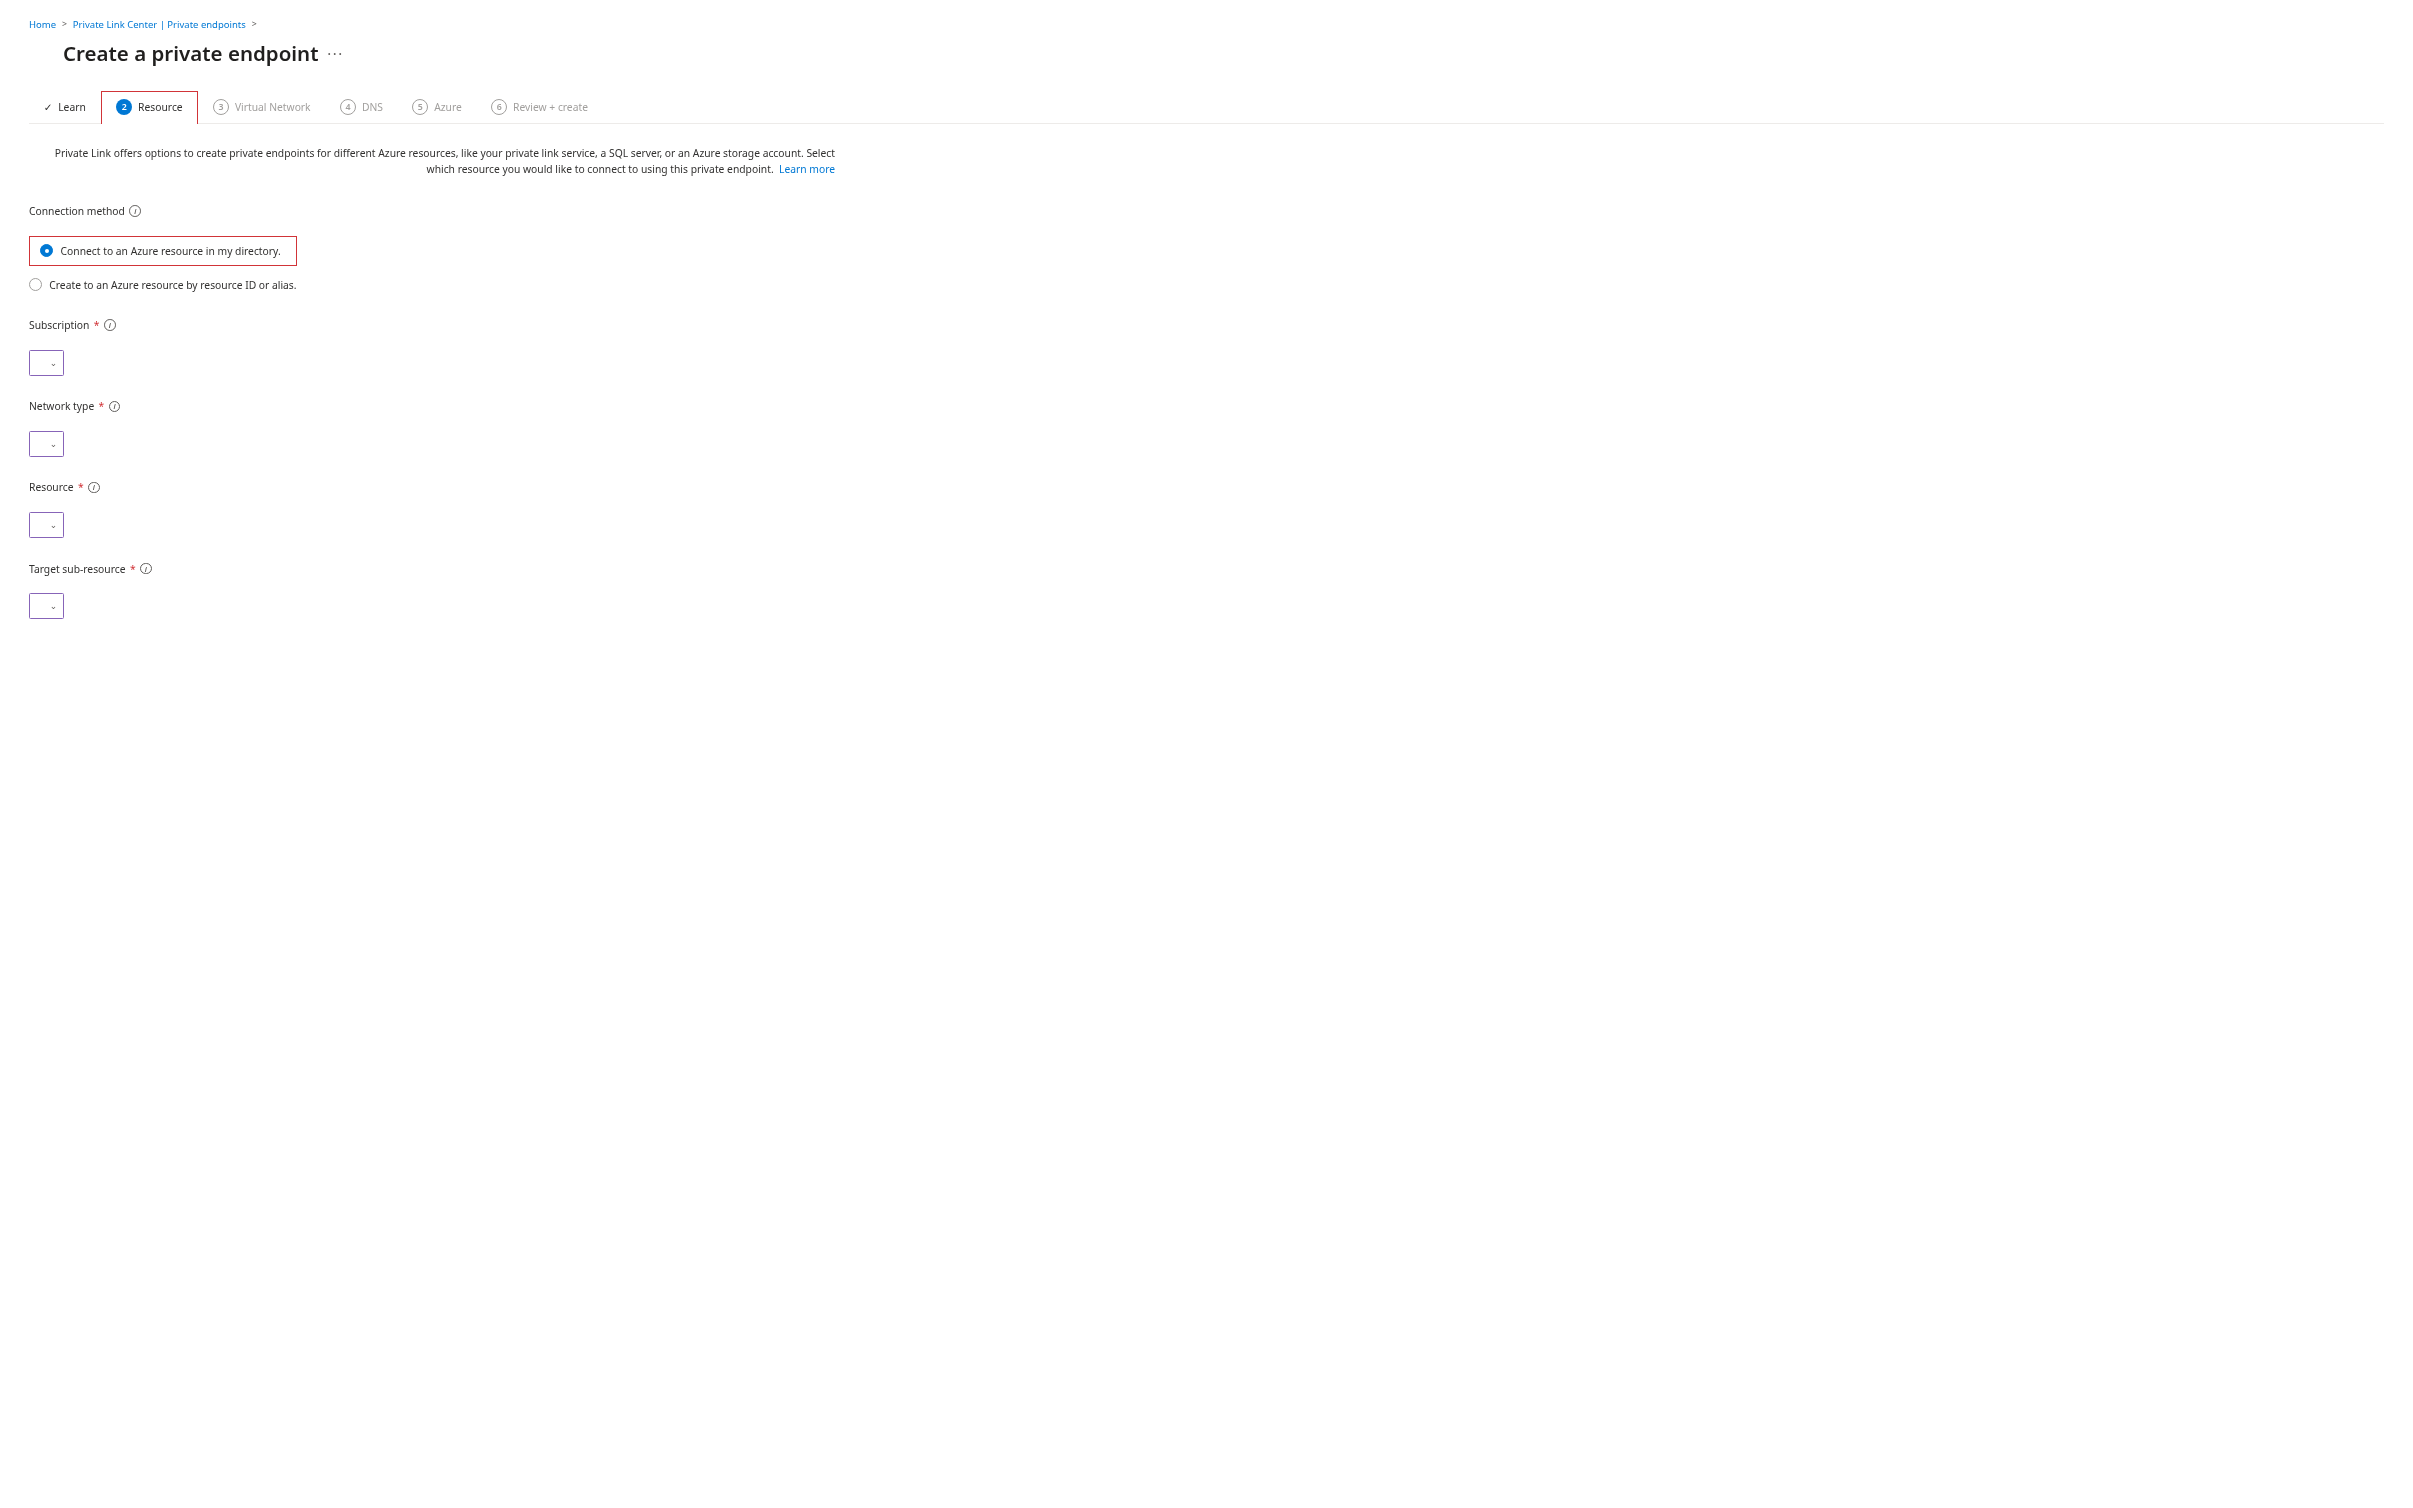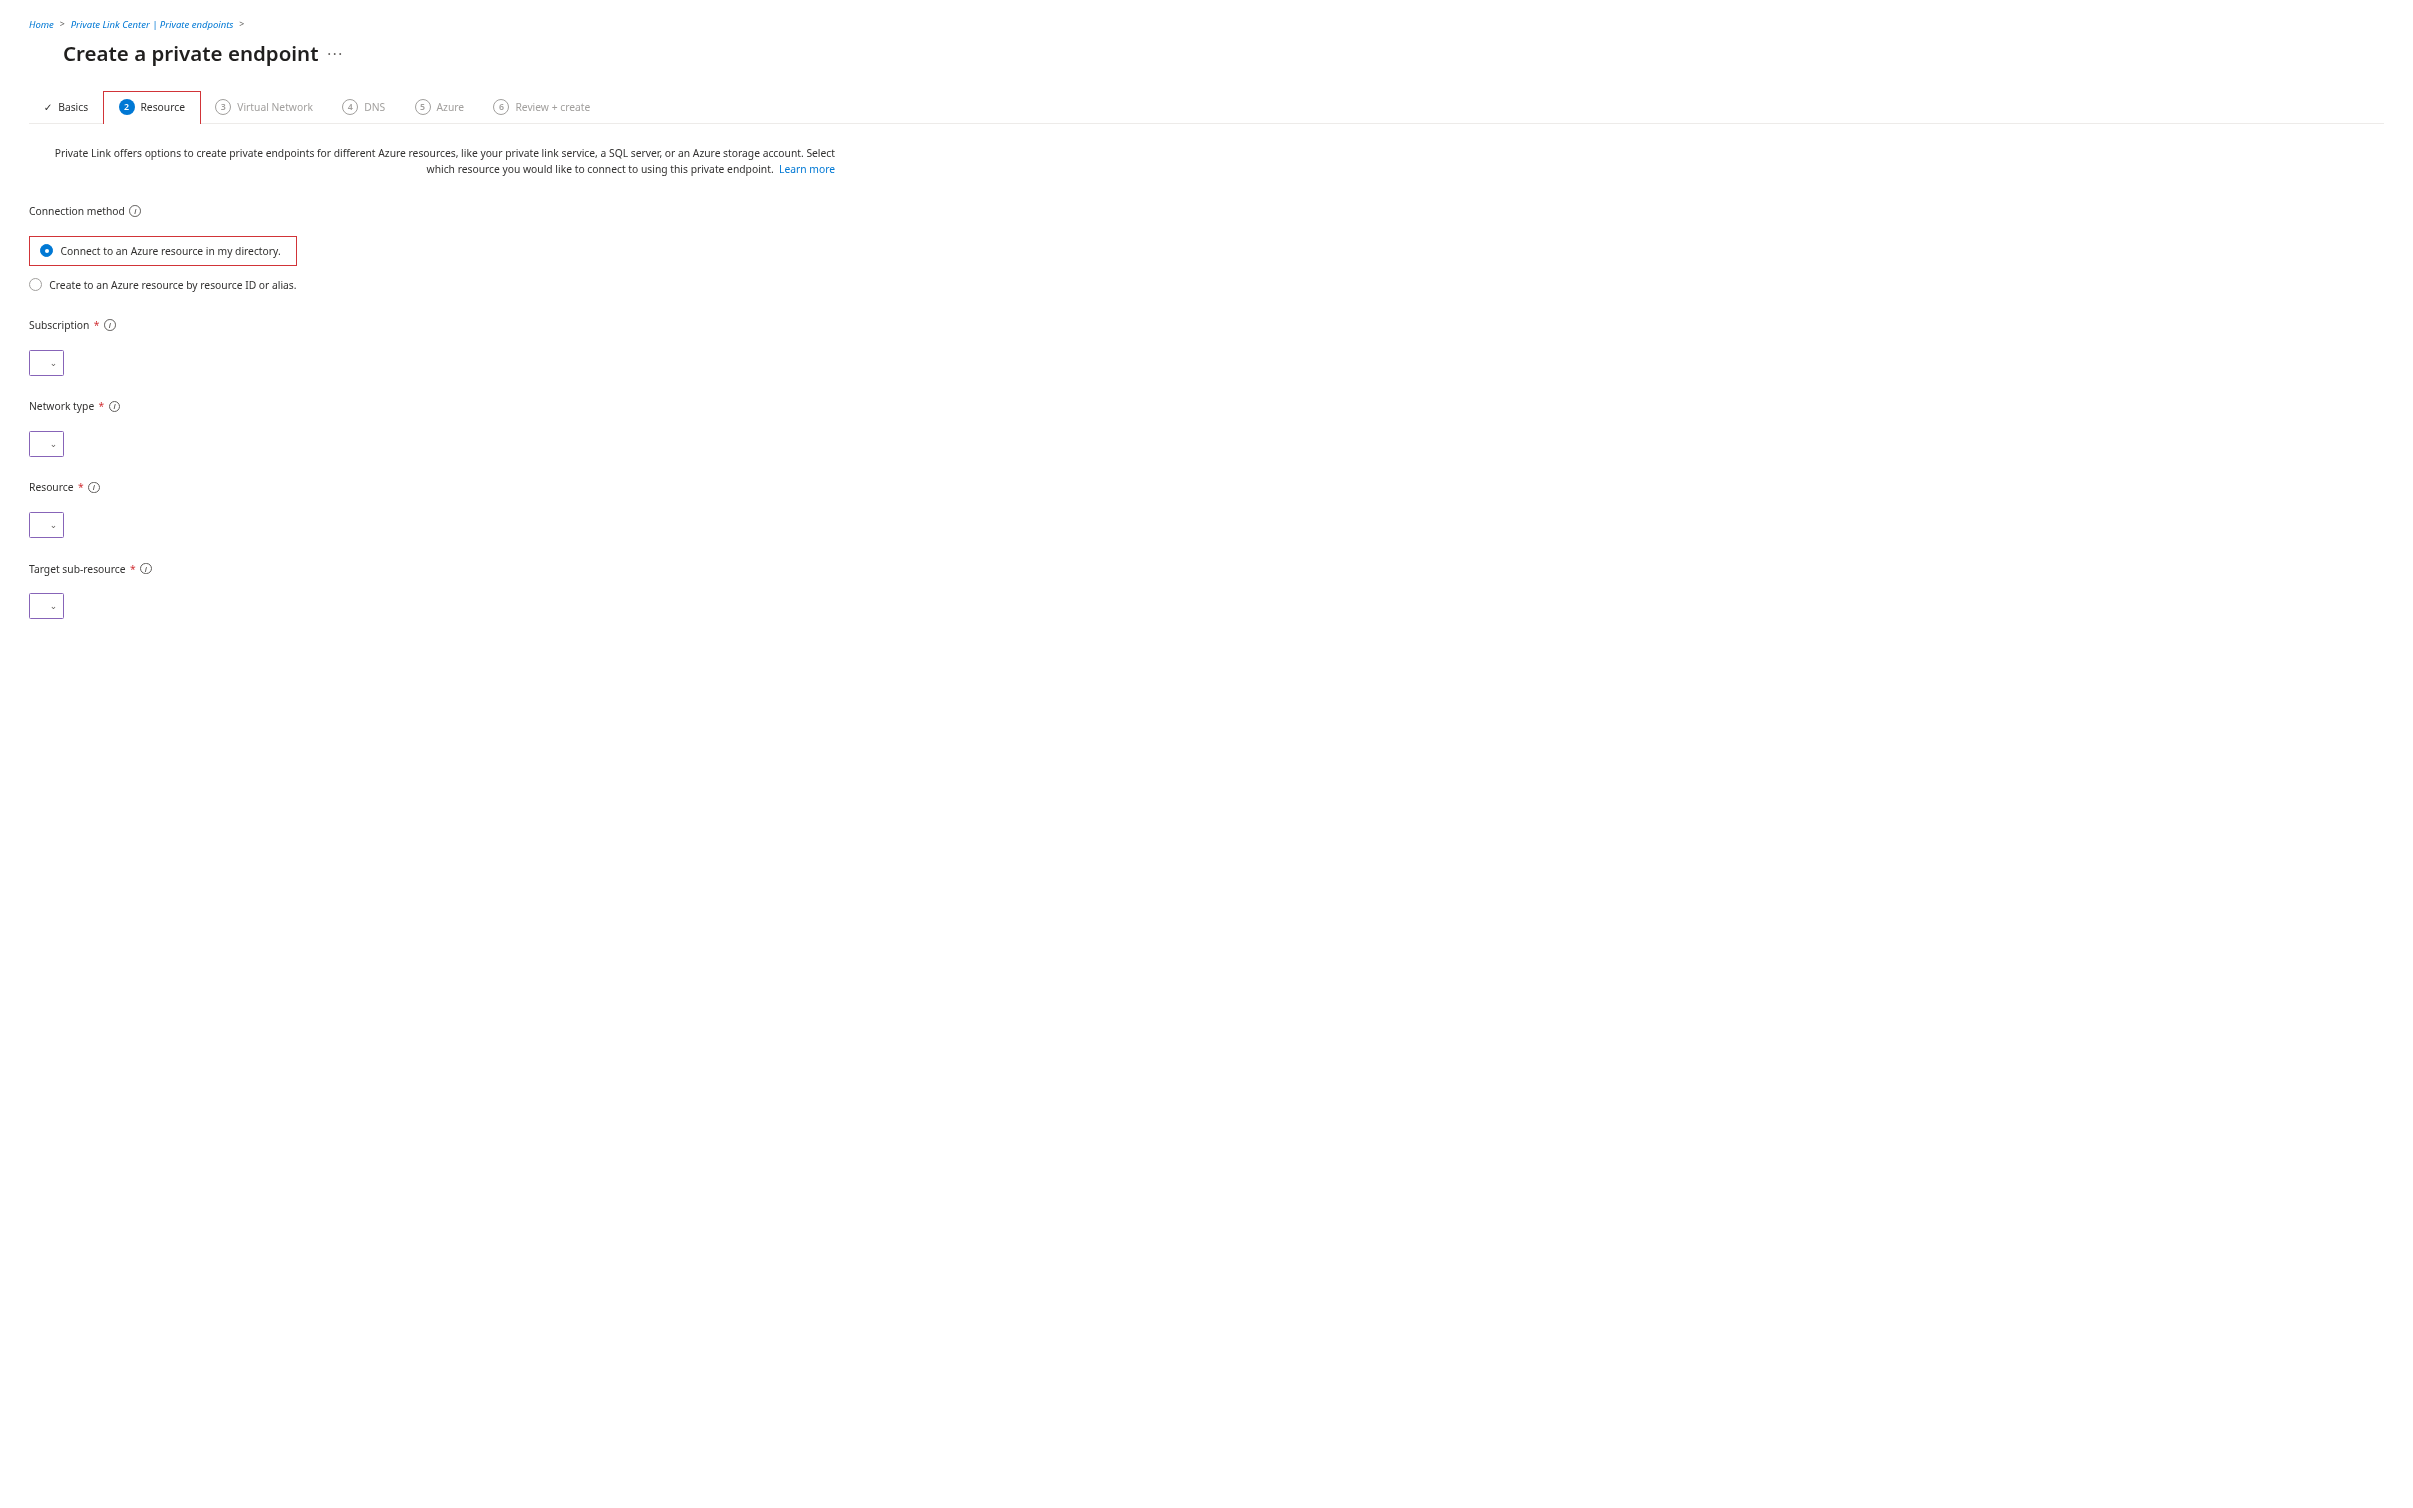--- a/index.html
+++ b/index.html
@@ -23,21 +23,20 @@
       gap: 5.9px;
       font-size: 9.5px;
       color: #0078d4;
       margin-bottom: 8.8px;
     }
 
     .breadcrumb a {
       color: #0078d4;
       text-decoration: none;
       cursor: pointer;
-      font-style: italic;
     }
 
     .breadcrumb-sep {
       color: #605e5c;
       font-size: 8.8px;
     }
 
     .page-header {
       display: flex;
       align-items: center;
@@ -275,21 +274,21 @@
 
 <div class="page-header">
   <h1 class="page-title">Create a private endpoint</h1>
   <span class="page-menu-icon">···</span>
 </div>
 
 <div class="wizard-tabs">
 
   <div class="wizard-tab completed">
     <span class="check-icon">✓</span>
-    <span>Basics</span>
+    <span>Learn</span>
   </div>
 
   <div class="wizard-tab active">
     <span class="tab-number active-num">2</span>
     <span>Resource</span>
   </div>
 
   <div class="wizard-tab inactive">
     <span class="tab-number inactive-num">3</span>
     <span>Virtual Network</span>

